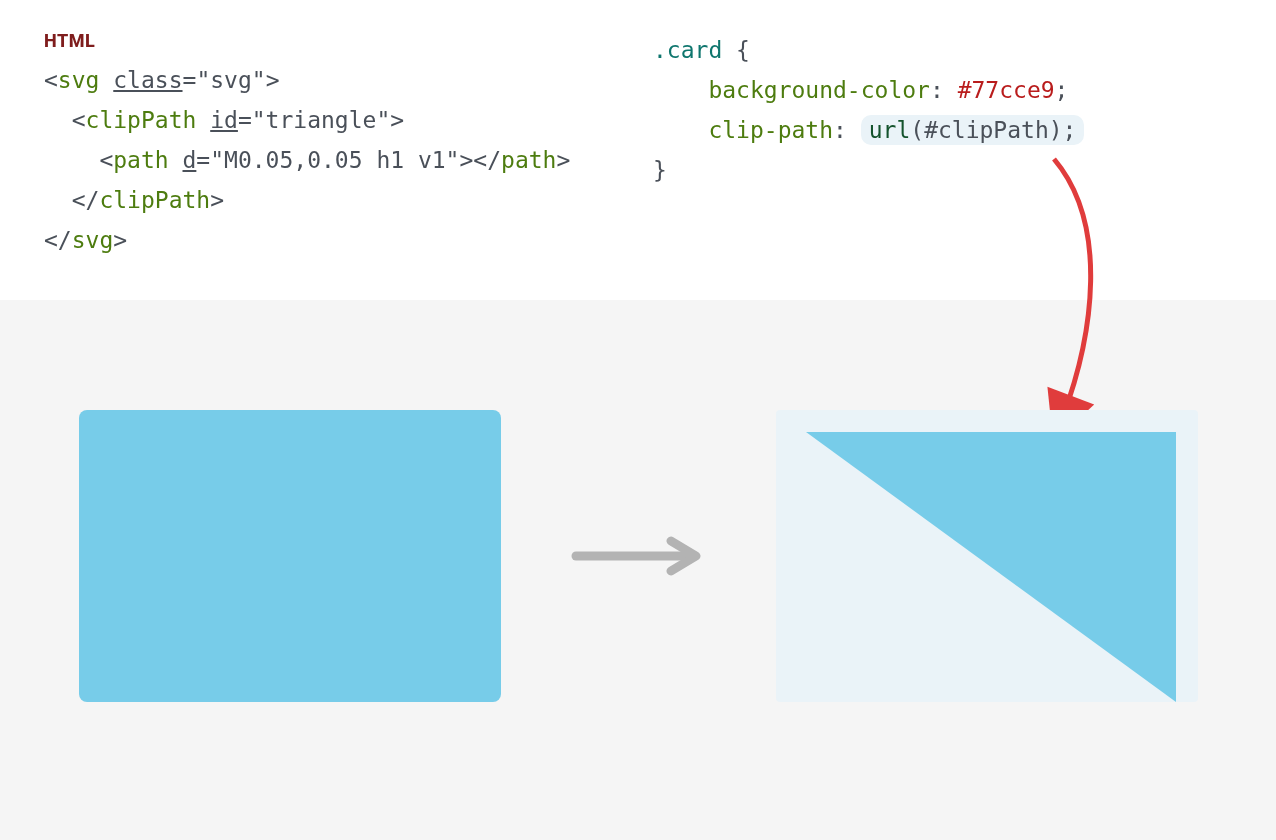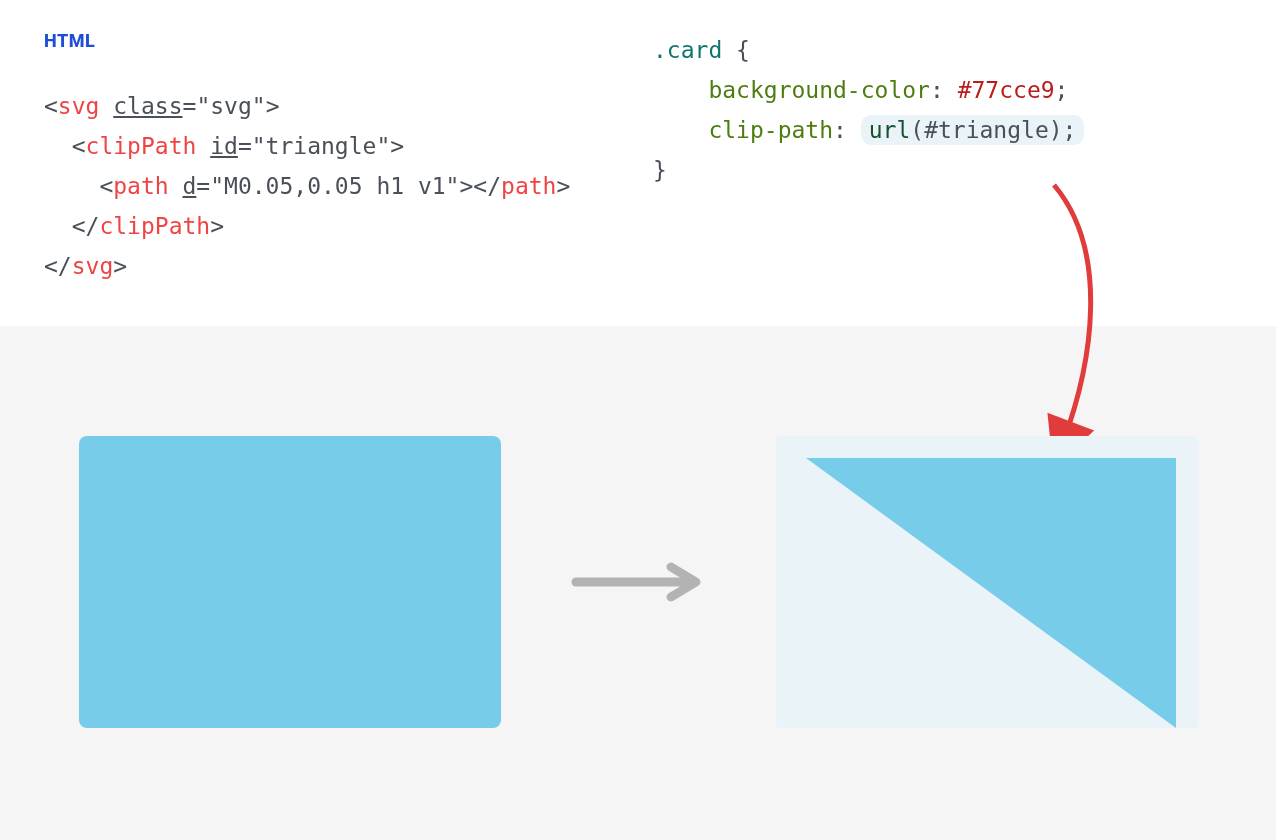--- a/index.html
+++ b/index.html
@@ -27,31 +27,31 @@
     .code-column {
       flex: 1;
     }
     .code-column.css-col {
       padding-left: 30px;
     }
     .code-label {
       font-weight: 800;
       font-size: 18px;
       letter-spacing: 0.5px;
-      color: #1d4ed8;
-      margin-bottom: 35px;
+      color: #7f1d1d;
+      margin-bottom: 9px;
     }
     .code-block {
       font-family: ui-monospace, "SF Mono", Menlo, Monaco, Consolas, monospace;
       font-size: 23px;
       line-height: 40px;
       white-space: pre;
       color: #4a5059;
     }
-    .tag { color: #ef4444; }
+    .tag { color: #4d7c0f; }
     .attr { color: #4a5059; text-decoration: underline; }
     .string { color: #4a5059; }
     .bracket { color: #4a5059; }
     .selector { color: #0f766e; }
     .prop { color: #4d7c0f; }
     .value { color: #4a5059; }
     .hex { color: #b91c1c; }
     .func { color: #14532d; }
     .highlight {
       background: #eaf3f8;
@@ -121,21 +121,21 @@
       <div class="code-block"><span class="bracket">&lt;</span><span class="tag">svg</span><span> </span><span class="attr">class</span><span class="bracket">=</span><span class="string">"svg"</span><span class="bracket">&gt;</span>
 <span>  </span><span class="bracket">&lt;</span><span class="tag">clipPath</span><span> </span><span class="attr">id</span><span class="bracket">=</span><span class="string">"triangle"</span><span class="bracket">&gt;</span>
 <span>    </span><span class="bracket">&lt;</span><span class="tag">path</span><span> </span><span class="attr">d</span><span class="bracket">=</span><span class="string">"M0.05,0.05 h1 v1"</span><span class="bracket">&gt;</span><span class="bracket">&lt;/</span><span class="tag">path</span><span class="bracket">&gt;</span>
 <span>  </span><span class="bracket">&lt;/</span><span class="tag">clipPath</span><span class="bracket">&gt;</span>
 <span class="bracket">&lt;/</span><span class="tag">svg</span><span class="bracket">&gt;</span></div>
     </div>
 
     <div class="code-column css-col">
       <div class="code-block"><span class="selector">.card</span><span class="punct"> {</span>
 <span>    </span><span class="prop">background-color</span><span class="punct">: </span><span class="hex">#77cce9</span><span class="punct">;</span>
-<span>    </span><span class="prop">clip-path</span><span class="punct">: </span><span class="highlight"><span class="func">url</span><span class="punct">(</span><span class="value">#triangle</span><span class="punct">)</span><span class="punct">;</span></span>
+<span>    </span><span class="prop">clip-path</span><span class="punct">: </span><span class="highlight"><span class="func">url</span><span class="punct">(</span><span class="value">#clipPath</span><span class="punct">)</span><span class="punct">;</span></span>
 <span class="punct">}</span></div>
     </div>
   </div>
 
   <div class="visual-section">
 
     <svg class="red-arrow" viewBox="0 0 120 280">
       <defs>
         <marker id="redhead" markerWidth="12" markerHeight="12" refX="6" refY="6" orient="auto">
           <path d="M1,1 L11,6 L1,11 Z" fill="#e03c3c"></path>

